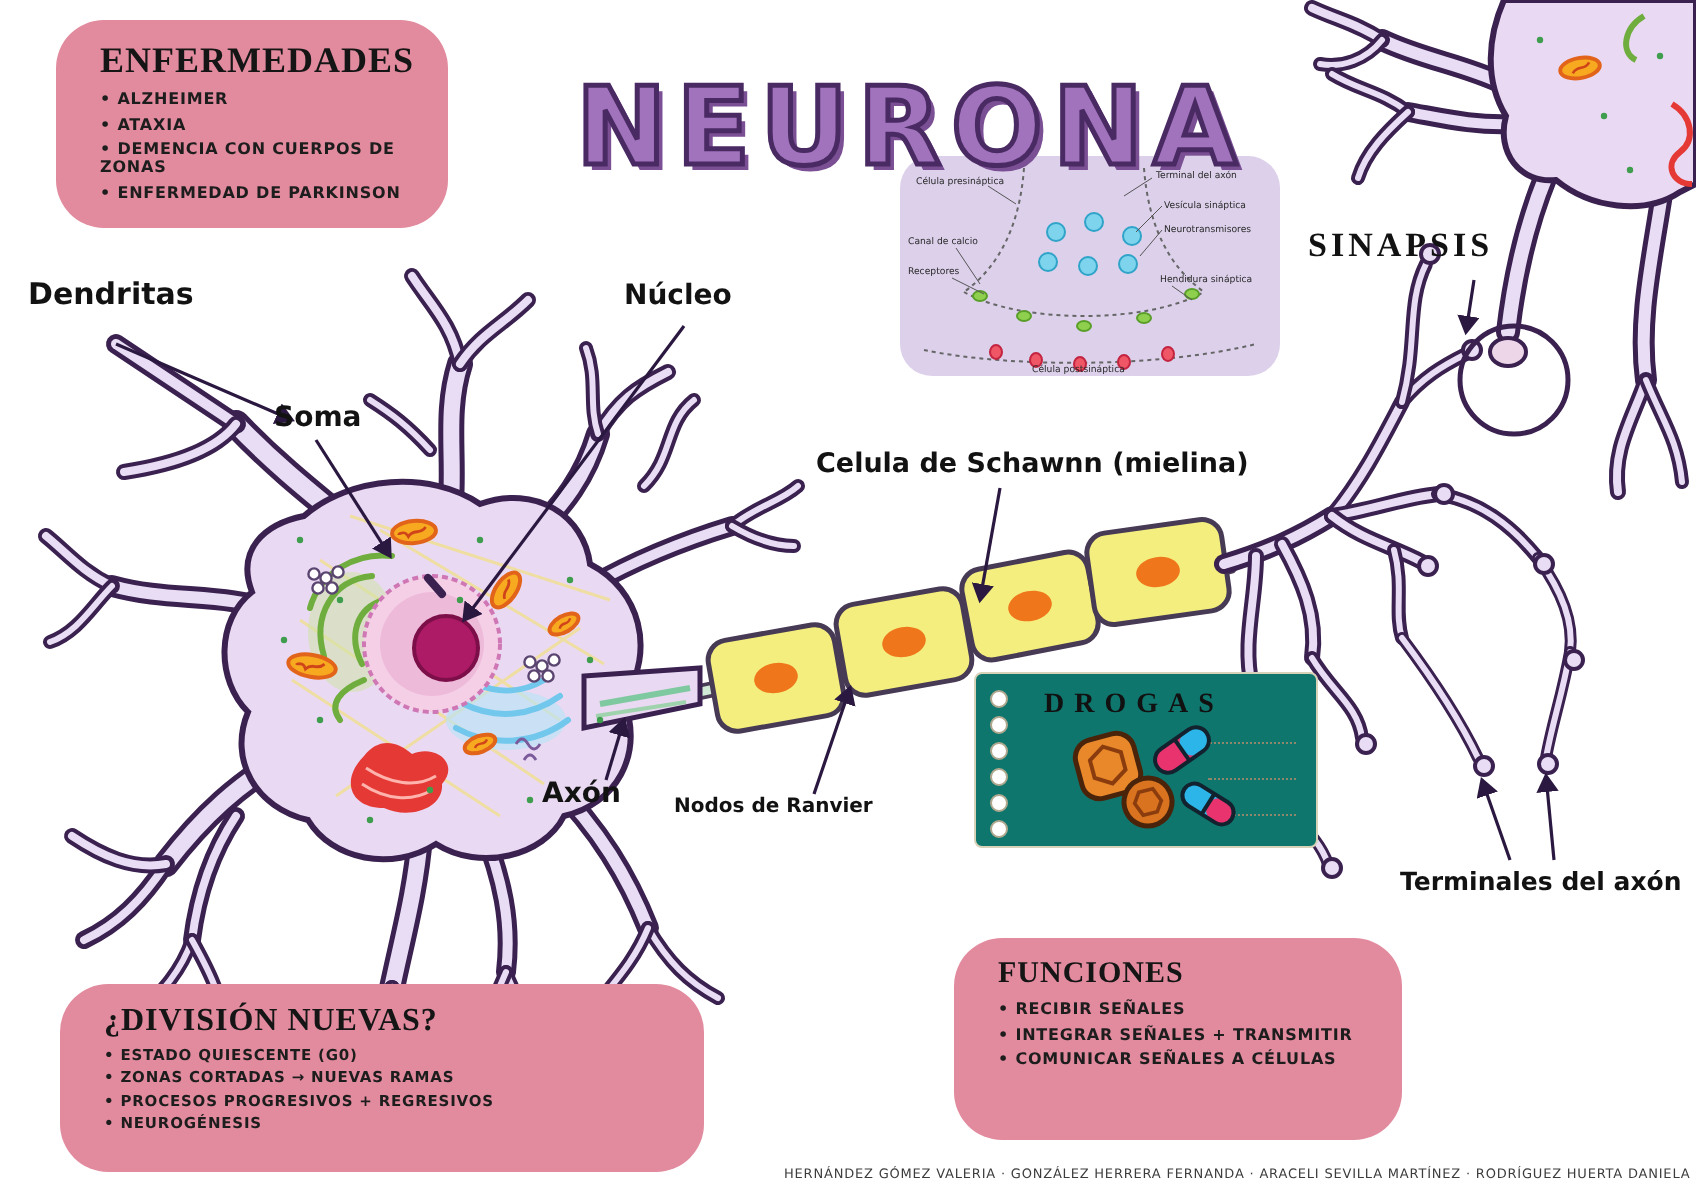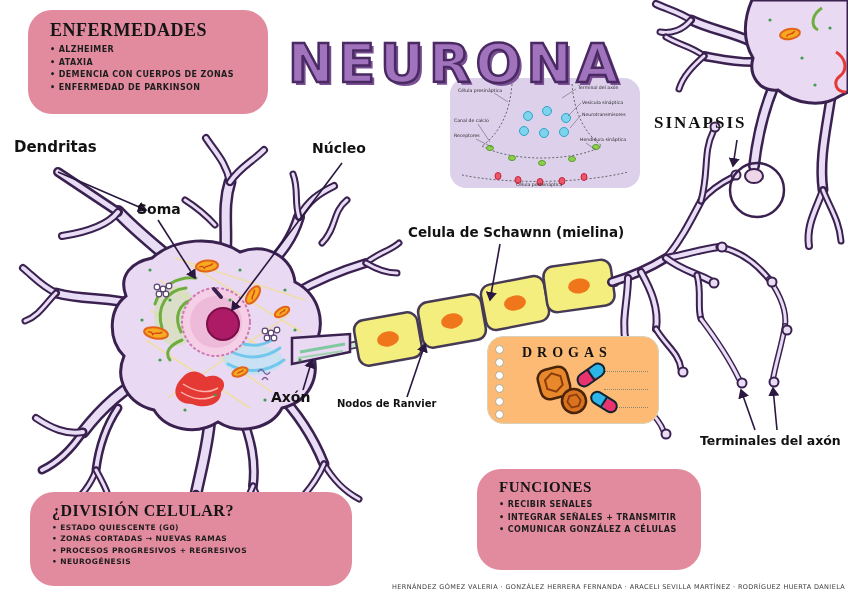--- a/index.html
+++ b/index.html
@@ -24,22 +24,22 @@
   .pbox ul{margin:0;padding:0 0 0 8px;}
   .pbox li{list-style:none;font-weight:bold;font-size:8px;letter-spacing:.4px;color:#1d1d1d;margin:3.5px 0;}
   .pbox li::before{content:"•  ";}
   
   #inset{position:absolute;left:450px;top:78px;width:190px;height:110px;background:#dcd0eb;
          border-radius:16px;z-index:2;}
   #inset svg{position:absolute;left:0;top:0;}
   .tiny{font-size:4.6px;fill:#2a2a2a;font-family:"DejaVu Sans",sans-serif;}
   .lead{stroke:#555;stroke-width:.5;fill:none;}
   
-  #drogas{position:absolute;left:487px;top:336px;width:170px;height:86px;background:#fdba74;
-          border:1px solid #d8d2b8;border-radius:16px;z-index:2;}
+  #drogas{position:absolute;left:487px;top:336px;width:170px;height:86px;background:#0f766e;
+          border:1px solid #d8d2b8;border-radius:4px;z-index:2;}
   #drogas .hole{position:absolute;left:7px;width:7px;height:7px;border-radius:50%;
           background:#fff;border:1px solid #b0a88e;}
   #drogas h3{position:absolute;left:34px;top:8px;margin:0;font-size:14px;letter-spacing:5px;color:#111;}
   .dline{position:absolute;right:10px;width:44px;border-top:1px dotted #8f876c;}
   
   #credits{position:absolute;left:392px;top:583px;width:452px;z-index:4;font-size:6.5px;
            letter-spacing:.4px;color:#3c3c3c;white-space:nowrap;}
   
   #lbl-sinapsis{font-size:17px;letter-spacing:2px;}
 </style>
@@ -469,46 +469,46 @@
 
   <div class="lbl" style="left:14px;top:138px;font-size:15px">Dendritas</div>
   <div class="lbl" style="left:137px;top:201px">Soma</div>
   <div class="lbl" style="left:312px;top:140px">Núcleo</div>
   <div class="lbl" style="left:408px;top:224px;font-size:13.5px">Celula de Schawnn (mielina)</div>
   <div class="lbl" style="left:271px;top:389px">Axón</div>
   <div class="lbl" style="left:337px;top:398px;font-size:10px">Nodos de Ranvier</div>
   <div class="lbl stencil" id="lbl-sinapsis" style="left:654px;top:113px">SINAPSIS</div>
   <div class="lbl" style="left:700px;top:433px;font-size:12.5px">Terminales del axón</div>
 
-  <div class="pbox" style="left:28px;top:10px;width:240px;height:104px">
+  <div class="pbox" style="left:28px;top:10px;width:196px;height:104px">
     <h2 class="stencil">ENFERMEDADES</h2>
     <ul>
       <li>ALZHEIMER</li>
       <li>ATAXIA</li>
       <li>DEMENCIA CON CUERPOS DE ZONAS</li>
       <li>ENFERMEDAD DE PARKINSON</li>
     </ul>
   </div>
 
   <div class="pbox" style="left:30px;top:492px;width:322px;height:94px">
-    <h2 class="stencil" style="font-size:16px;margin-bottom:2px">¿DIVISIÓN CELULAR?</h2>
+    <h2 class="stencil" style="font-size:16px;margin-bottom:2px">¿DIVISIÓN NUEVAS?</h2>
     <ul>
       <li style="font-size:7.5px;margin:2.5px 0">ESTADO QUIESCENTE (G0)</li>
       <li style="font-size:7.5px;margin:2.5px 0">ZONAS CORTADAS → NUEVAS RAMAS</li>
       <li style="font-size:7.5px;margin:2.5px 0">PROCESOS PROGRESIVOS + REGRESIVOS</li>
       <li style="font-size:7.5px;margin:2.5px 0">NEUROGÉNESIS</li>
     </ul>
   </div>
 
   <div class="pbox" style="left:477px;top:469px;width:224px;height:101px">
     <h2 class="stencil" style="font-size:15px">FUNCIONES</h2>
     <ul>
       <li>RECIBIR SEÑALES</li>
       <li>INTEGRAR SEÑALES + TRANSMITIR</li>
-      <li>COMUNICAR GONZÁLEZ A CÉLULAS</li>
+      <li>COMUNICAR SEÑALES A CÉLULAS</li>
     </ul>
   </div>
 
   <div id="drogas">
     <div class="hole" style="top:8px"></div>
       <div class="hole" style="top:21px"></div>
     <div class="hole" style="top:34px"></div>
       <div class="hole" style="top:47px"></div>
     <div class="hole" style="top:60px"></div>
       <div class="hole" style="top:73px"></div>

